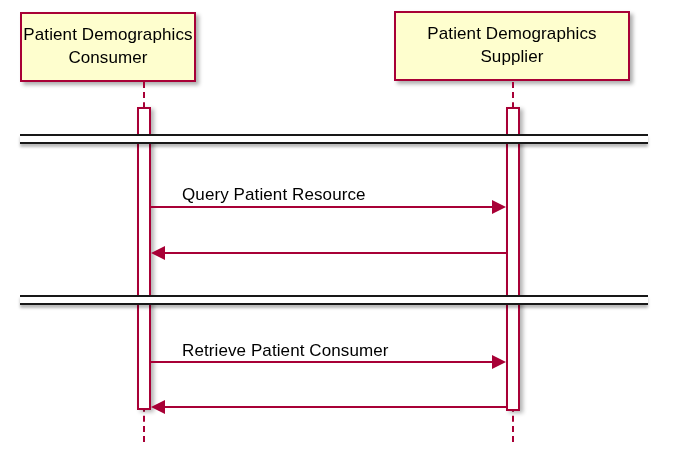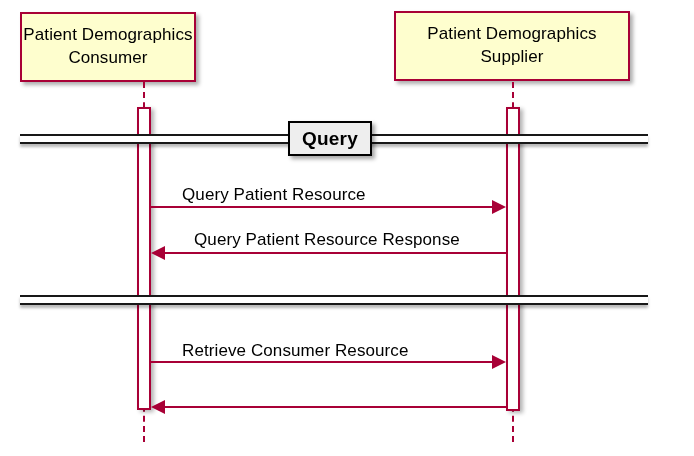--- a/index.html
+++ b/index.html
@@ -171,34 +171,30 @@
 Supplier</span>
   </div>
 
   <div class="lifeline" id="lifeline-consumer"></div>
   <div class="lifeline" id="lifeline-supplier"></div>
 
   <div class="activation" id="activation-consumer"></div>
   <div class="activation" id="activation-supplier"></div>
 
   <div class="divider-line" id="divider-line-query"></div>
-  <div class="divider-label" id="divider-label-query">
-    <span>Query</span>
-  </div>
 
   <div class="message-label" id="msg1-label">Query Patient Resource</div>
   <div class="message-line" id="msg1-line"></div>
   <div class="arrow-head right" id="msg1-arrow"></div>
 
-  <div class="message-label" id="msg2-label">Query Patient Resource Response</div>
   <div class="message-line" id="msg2-line"></div>
   <div class="arrow-head left" id="msg2-arrow"></div>
 
   <div class="divider-line" id="divider-line-retrieve"></div>
 
-  <div class="message-label" id="msg3-label">Retrieve Consumer Resource</div>
+  <div class="message-label" id="msg3-label">Retrieve Patient Consumer</div>
   <div class="message-line" id="msg3-line"></div>
   <div class="arrow-head right" id="msg3-arrow"></div>
 
   <div class="message-line" id="msg4-line"></div>
   <div class="arrow-head left" id="msg4-arrow"></div>
 
 </div>
 
 </body></html>

